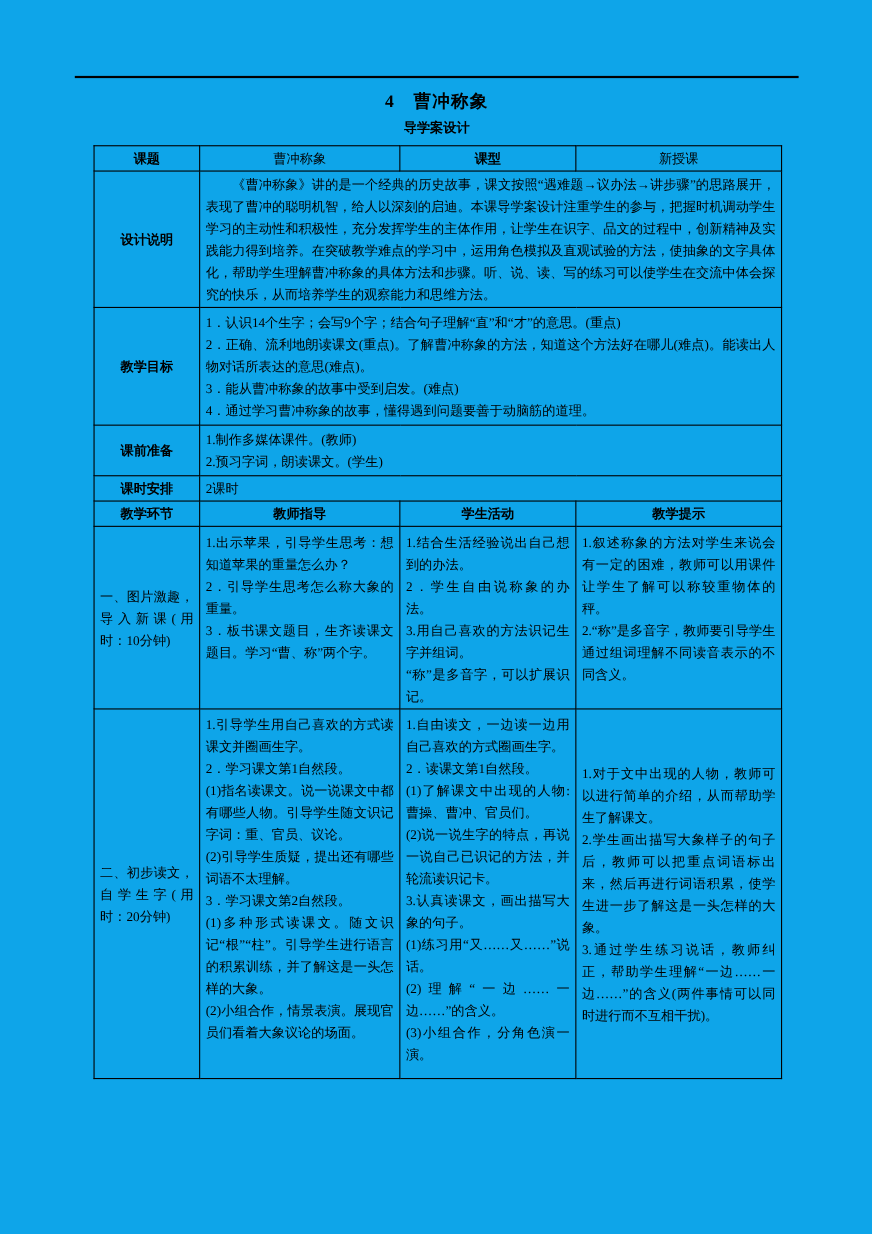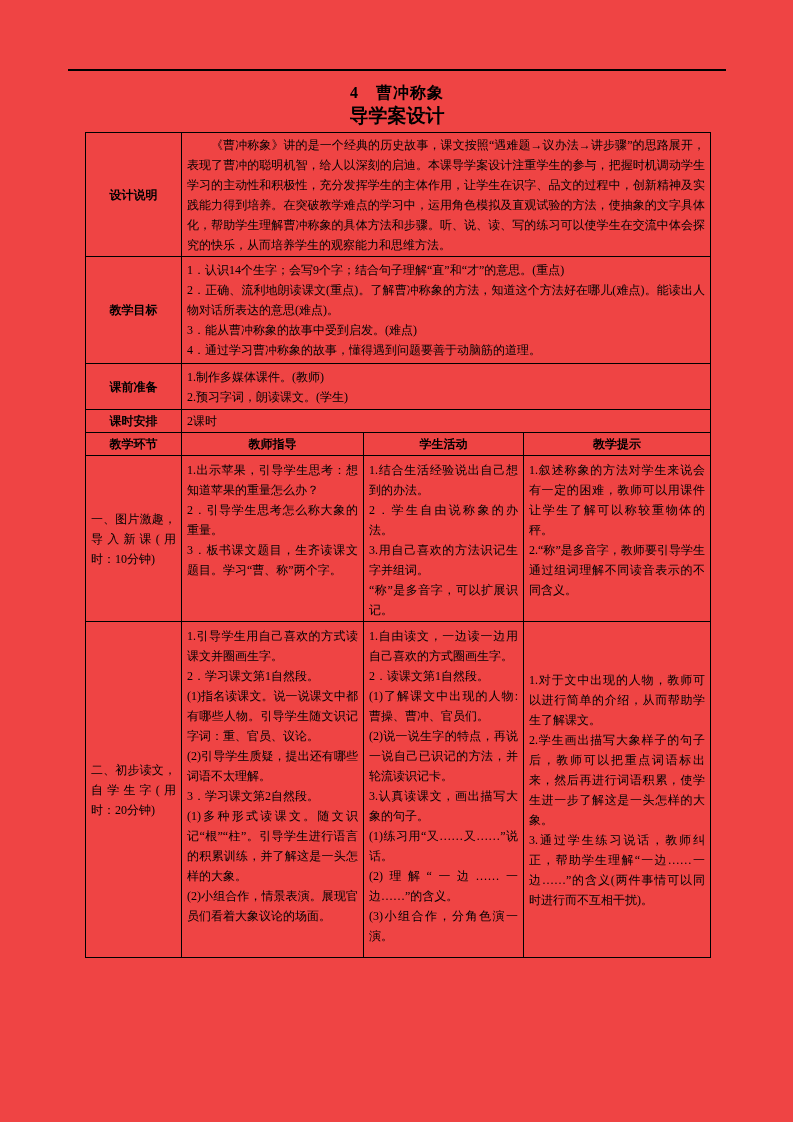--- a/index.html
+++ b/index.html
@@ -1,28 +1,28 @@
 <!DOCTYPE html>
 <html><head>
 <meta charset="utf-8">
 <style>
   * { box-sizing: border-box; }
   html, body { margin: 0; padding: 0; background: #ffffff; }
   .page {
-    width: 793px; height: 1122px; margin: 0 auto; background: #ef4444;
+    width: 793px; height: 1122px; margin: 0 auto; background: #0ea5e9;
     font-family: "Liberation Serif", serif; color: #000;
     padding: 69px 0 0 68px; position: relative; overflow: hidden;
   }
   .top-rule { width: 658px; height: 0; border-top: 2px solid #000; }
   .title {
     width: 658px; text-align: center; font-size: 16px; font-weight: bold;
     margin-top: 10px; line-height: 24px; letter-spacing: 1px;
   }
   .subtitle {
-    width: 658px; text-align: center; font-size: 19px; font-weight: bold;
+    width: 658px; text-align: center; font-size: 12px; font-weight: bold;
     line-height: 22px;
   }
   table.doc {
     border-collapse: collapse; table-layout: fixed; width: 625px;
     margin: 5px 0 0 17px;
   }
   col.c1 { width: 96px; }
   col.c2 { width: 182px; }
   col.c3 { width: 160px; }
   col.c4 { width: 187px; }
@@ -56,20 +56,26 @@
 
   <table class="doc">
     <colgroup>
       <col class="c1">
         <col class="c2">
         <col class="c3">
         <col class="c4">
     </colgroup>
     <tbody>
 
+      <tr class="h22">
+        <td class="lbl">课题</td>
+        <td class="ctr">曹冲称象</td>
+        <td class="lbl">课型</td>
+        <td class="ctr">新授课</td>
+      </tr>
 
       <tr class="r-design">
         <td class="lbl">设计说明</td>
         <td colspan="3" class="body indent">《曹冲称象》讲的是一个经典的历史故事，课文按照“遇难题→议办法→讲步骤”的思路展开，表现了曹冲的聪明机智，给人以深刻的启迪。本课导学案设计注重学生的参与，把握时机调动学生学习的主动性和积极性，充分发挥学生的主体作用，让学生在识字、品文的过程中，创新精神及实践能力得到培养。在突破教学难点的学习中，运用角色模拟及直观试验的方法，使抽象的文字具体化，帮助学生理解曹冲称象的具体方法和步骤。听、说、读、写的练习可以使学生在交流中体会探究的快乐，从而培养学生的观察能力和思维方法。</td>
       </tr>
 
       <tr class="r-objectives">
         <td class="lbl">教学目标</td>
         <td colspan="3" class="body pre">1．认识14个生字；会写9个字；结合句子理解“直”和“才”的意思。(重点)
 2．正确、流利地朗读课文(重点)。了解曹冲称象的方法，知道这个方法好在哪儿(难点)。能读出人物对话所表达的意思(难点)。

